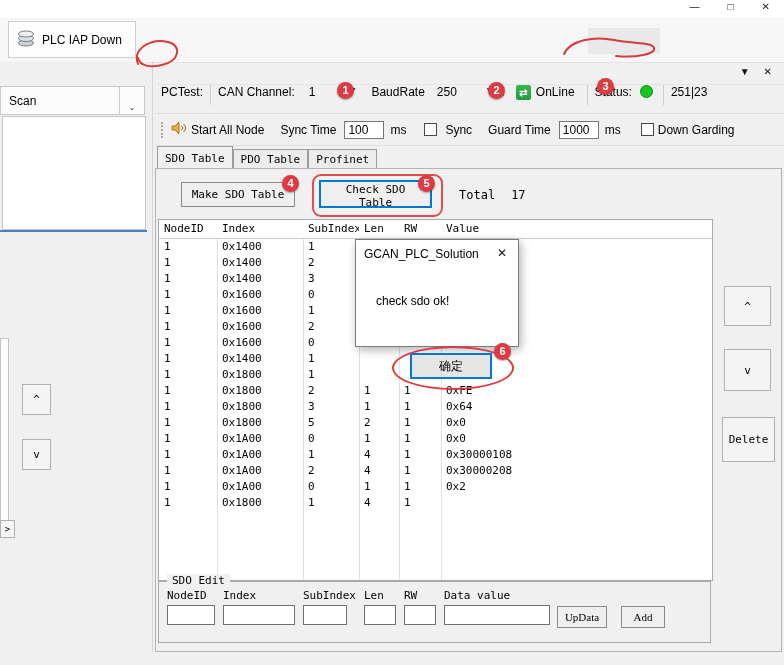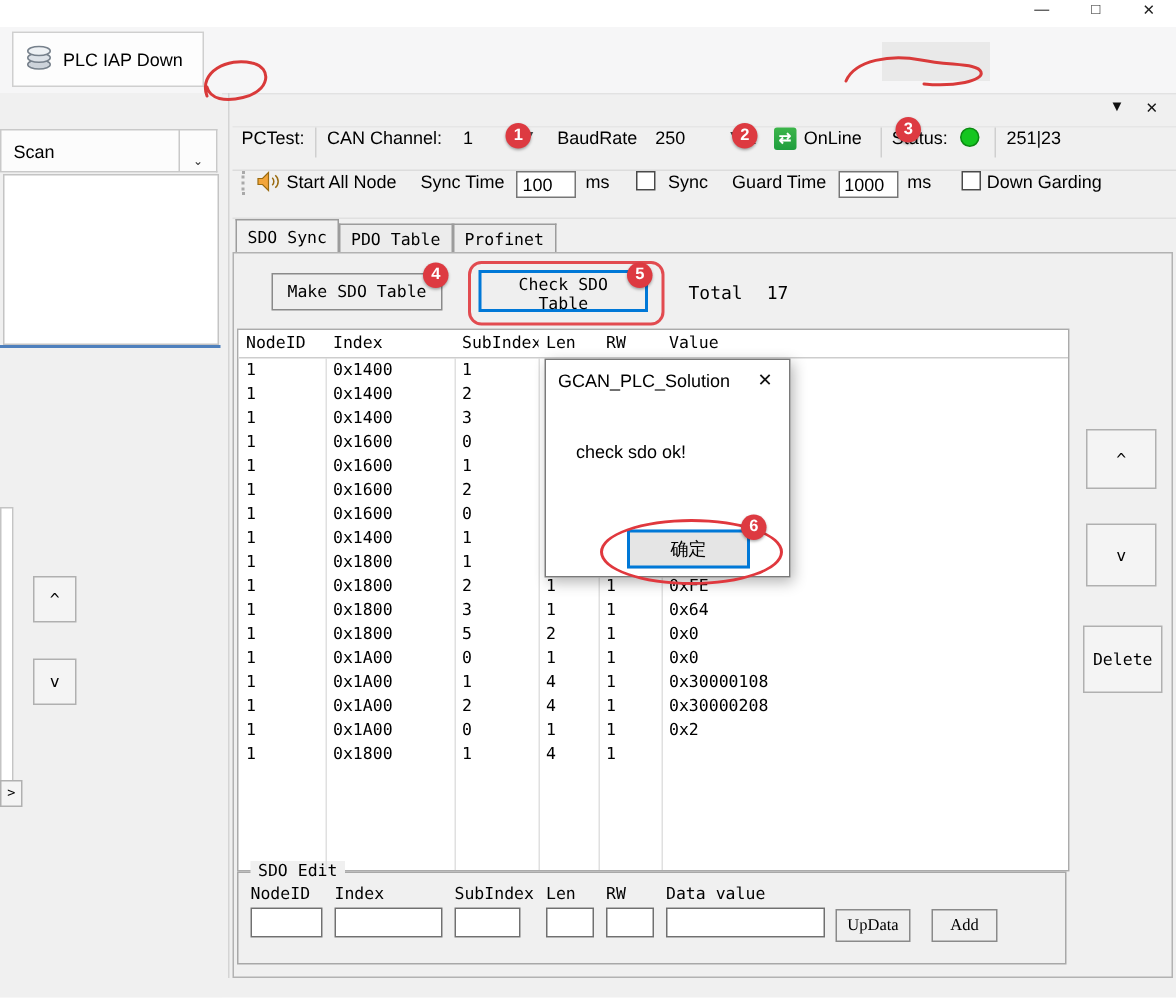--- a/index.html
+++ b/index.html
@@ -41,21 +41,21 @@
        border-bottom:1px solid #dcdcdc;display:flex;padding-left:6px;box-sizing:border-box;white-space:nowrap}
   .sep{width:1px;height:20px;background:#cfcfcf;margin:0 7px;flex:none}
   .chev{font-size:8px;color:#444;flex:none}
   .sp36{width:36px;flex:none}.sp30{width:30px;flex:none}
   .online-ic{width:15px;height:15px;background:linear-gradient(#3cb54a,#1f9e3e);border-radius:2px;color:#fff;
              font-size:10px;line-height:15px;text-align:center;font-weight:bold;margin:0 5px 0 12px;flex:none}
   .status-dot{width:11px;height:11px;border-radius:50%;background:#15c620;border:1px solid #0b8a12;margin-left:8px;flex:none}
 
   
   .tb2{position:absolute;left:155px;top:114px;width:629px;height:32px;background:#f0f0f0;border-bottom:1px solid #e0e0e0;
-       display:flex;align-items:flex-start;padding-left:6px;box-sizing:border-box;white-space:nowrap}
+       display:flex;align-items:center;padding-left:6px;box-sizing:border-box;white-space:nowrap}
   .grip{width:2px;height:16px;border-left:2px dotted #a9a9a9;margin-right:6px;flex:none}
   .tinput{height:18px;border:1px solid #767676;background:#fff;font-family:"Liberation Sans",sans-serif;font-size:12px;
           padding:0 3px;box-sizing:border-box;flex:none}
   .cb{width:13px;height:13px;background:#fff;border:1px solid #4a4a4a;box-sizing:border-box;flex:none}
 
   
   .tabstrip{position:absolute;left:157px;top:146px;height:22px;display:flex;font-family:"DejaVu Sans Mono",monospace;font-size:11px;z-index:3}
   .tab{padding:3px 7px 0 7px;border:1px solid #9c9c9c;border-bottom:none;background:#ececec;height:19px;margin-top:3px;box-sizing:border-box;cursor:default}
   .tab.active{background:#f0f0f0;height:22px;margin-top:0;padding-top:5px;position:relative;z-index:4}
 
@@ -93,21 +93,21 @@
   .field input{height:20px;border:1px solid #707070;background:#fff;box-sizing:border-box;padding:1px 3px;
                font-family:"DejaVu Sans Mono",monospace;font-size:11px}
   .field:nth-child(1) input{width:48px}.field:nth-child(2) input{width:72px}.field:nth-child(3) input{width:44px}
   .field:nth-child(4) input{width:32px}.field:nth-child(5) input{width:32px}.field:nth-child(6) input{width:106px}
   .g-btn{position:absolute;top:24px;height:22px;background:#efefef;border:1px solid #8a8a8a;
          font-family:Liberation Serif, serif;font-size:11px}
   .g-updata{left:398px;width:50px}
   .g-add{left:462px;width:44px}
 
   
-  .dialog{position:absolute;left:363px;top:239px;width:164px;height:146px;background:#fff;border:1px solid #7a7a7a;
+  .dialog{position:absolute;left:355px;top:239px;width:164px;height:108px;background:#fff;border:1px solid #7a7a7a;
           box-shadow:2px 3px 9px rgba(0,0,0,.3);z-index:60;box-sizing:border-box}
   .dlg-title{position:absolute;left:8px;top:7px;font-size:12px}
   .dlg-close{position:absolute;right:11px;top:6px;font-size:12px;color:#111;cursor:default}
   .dlg-msg{position:absolute;left:20px;top:54px;font-size:12px}
   .dlg-ok{position:absolute;left:54px;top:113px;width:82px;height:26px;background:#e5e5e5;border:2px solid #0078d7;font-size:12px}
   .ok-annot{position:absolute;left:36px;top:106px;width:118px;height:40px;border:2px solid #e0383e;border-radius:50%;pointer-events:none}
 
   
   .badge{position:absolute;width:17px;height:17px;border-radius:50%;background:#dd3a41;color:#fff;
          font:bold 11px/17px "Liberation Sans",sans-serif;text-align:center;z-index:100;box-shadow:0 1px 2px rgba(0,0,0,.35)}
@@ -207,21 +207,21 @@
     <span class="cb" style="margin-left:18px"></span>
     <span style="margin-left:8px">Sync</span>
     <span style="margin-left:16px">Guard Time</span>
     <input class="tinput" style="width: 40px; margin-left: 8px;" value="1000">
     <span style="margin-left:6px">ms</span>
     <span class="cb" style="margin-left:20px"></span>
     <span style="margin-left:4px">Down Garding</span>
   </div>
 
   <div class="tabstrip">
-      <div class="tab active">SDO Sync</div>
+      <div class="tab active">SDO Table</div>
       <div class="tab">PDO Table</div>
       <div class="tab">Profinet</div>
     </div>
 
   <div class="panel">
     <button class="mk-btn">Make SDO Table</button>
     <button class="ck-btn">Check SDO Table</button>
     <div class="ck-annot"></div>
     <div class="total">
       <span>Total</span><b>17</b>

